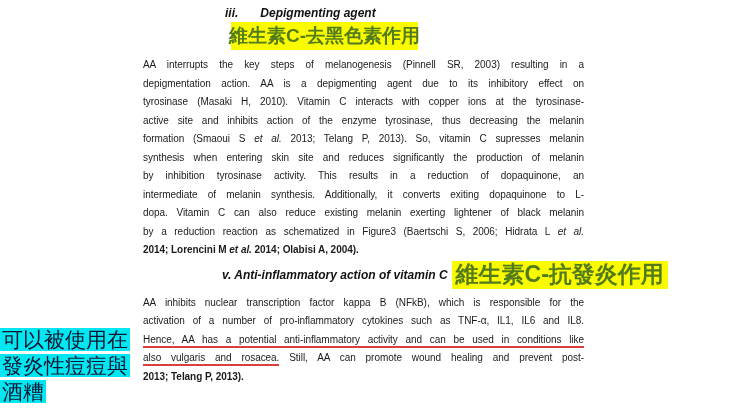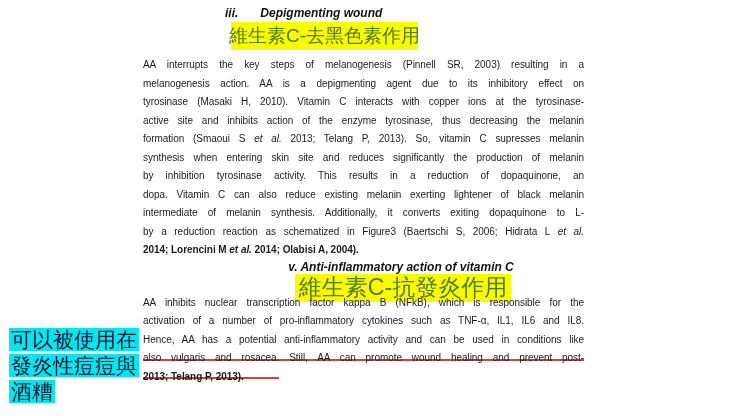--- a/index.html
+++ b/index.html
@@ -30,34 +30,33 @@
     color: var(--heading-text, #111);
     white-space: nowrap;
   }
   .h2row {
     margin-top: 0px;
     margin-left: 79px;
     display: flex;
     align-items: center;
     height: 30px;
     white-space: nowrap;
-    flex-direction: column;
   }
   .htitle2 {
     font-style: italic;
     font-weight: bold;
     font-size: 12px;
     color: var(--heading-text, #111);
     margin-right: 4px;
   }
   
   .hl-yellow {
     background: var(--yellow, #fbfb00);
     color: var(--green-text, #527c1b);
-    font-weight: 400;
+    font-weight: 700;
   }
   .a1 {
     margin-top: 2px;
     margin-left: 88px;
     width: 187px;
     height: 28px;
     display: flex;
     align-items: center;
     justify-content: center;
     font-size: 19px;
@@ -80,61 +79,61 @@
   #para1 { margin-top: 6px; }
   #para2 { margin-top: 4px; }
   .line {
     text-align: justify;
     text-align-last: justify;
   }
   .line.last { text-align-last: left; font-weight: bold; }
   .st-i { font-style: italic; }
   .st-ru {
     border-bottom: 2px solid var(--red-underline, #d84040);
-    padding-bottom: 14px;
+    padding-bottom: 1px;
   }
   
   .cyan-note {
     position: absolute;
-    left: 9px;
+    left: 0;
     top: 327px;
     width: 134px;
     font-size: 21px;
     line-height: 26px;
     color: var(--dark-text, #131330);
   }
   .cyan-line { white-space: nowrap; }
   .cyan-chip {
     background: var(--cyan, #00e7f2);
     padding: 0 2px;
   }
 </style>
 </head>
 <body>
 
 <div class="page">
   <div class="doc">
 
     <div class="h1row">
       <span>iii.</span>
-      <span>Depigmenting wound</span>
+      <span>Depigmenting agent</span>
     </div>
 
     <div class="hl-yellow a1">維生素C-去黑色素作用</div>
 
     <div class="para" id="para1">
         <div class="line"><span>AA interrupts the key steps of melanogenesis (Pinnell SR, 2003) resulting in a</span></div>
-        <div class="line"><span>melanogenesis action. AA is a depigmenting agent due to its inhibitory effect on</span></div>
+        <div class="line"><span>depigmentation action. AA is a depigmenting agent due to its inhibitory effect on</span></div>
         <div class="line"><span>tyrosinase (Masaki H, 2010). Vitamin C interacts with copper ions at the tyrosinase-</span></div>
         <div class="line"><span>active site and inhibits action of the enzyme tyrosinase, thus decreasing the melanin</span></div>
         <div class="line"><span>formation (Smaoui S </span><span class="st-i">et al.</span><span> 2013; Telang P, 2013). So, vitamin C supresses melanin</span></div>
         <div class="line"><span>synthesis when entering skin site and reduces significantly the production of melanin</span></div>
         <div class="line"><span>by inhibition tyrosinase activity. This results in a reduction of dopaquinone, an</span></div>
+        <div class="line"><span>intermediate of melanin synthesis. Additionally, it converts exiting dopaquinone to L-</span></div>
         <div class="line"><span>dopa. Vitamin C can also reduce existing melanin exerting lightener of black melanin</span></div>
-        <div class="line"><span>intermediate of melanin synthesis. Additionally, it converts exiting dopaquinone to L-</span></div>
         <div class="line"><span>by a reduction reaction as schematized in Figure3 (Baertschi S, 2006; Hidrata L </span><span class="st-i">et al.</span></div>
         <div class="line last"><span>2014; Lorencini M </span><span class="st-i">et al.</span><span> 2014; Olabisi A, 2004).</span></div>
       </div>
 
     <div class="h2row">
       <span class="htitle2">v. Anti-inflammatory action of vitamin C</span>
       <span class="hl-yellow a2">維生素C-抗發炎作用</span>
     </div>
 
     <div class="para" id="para2">

